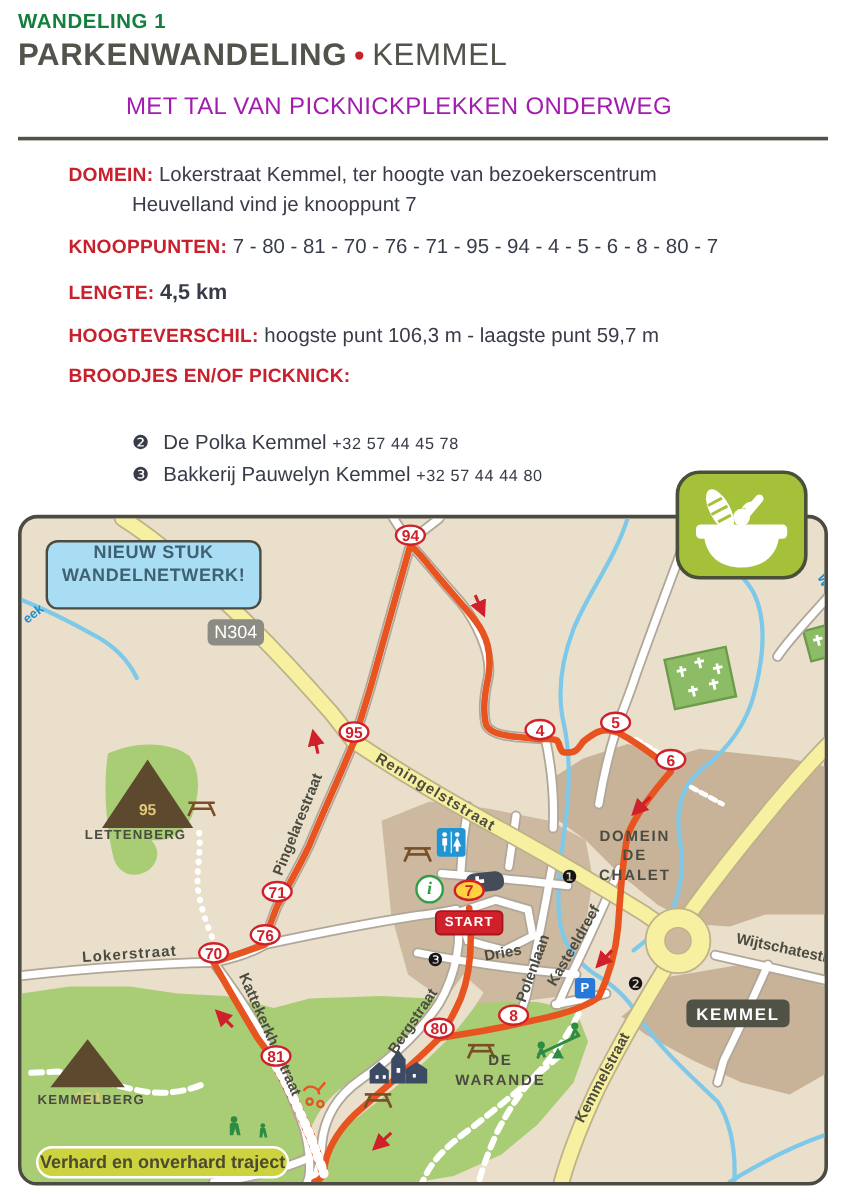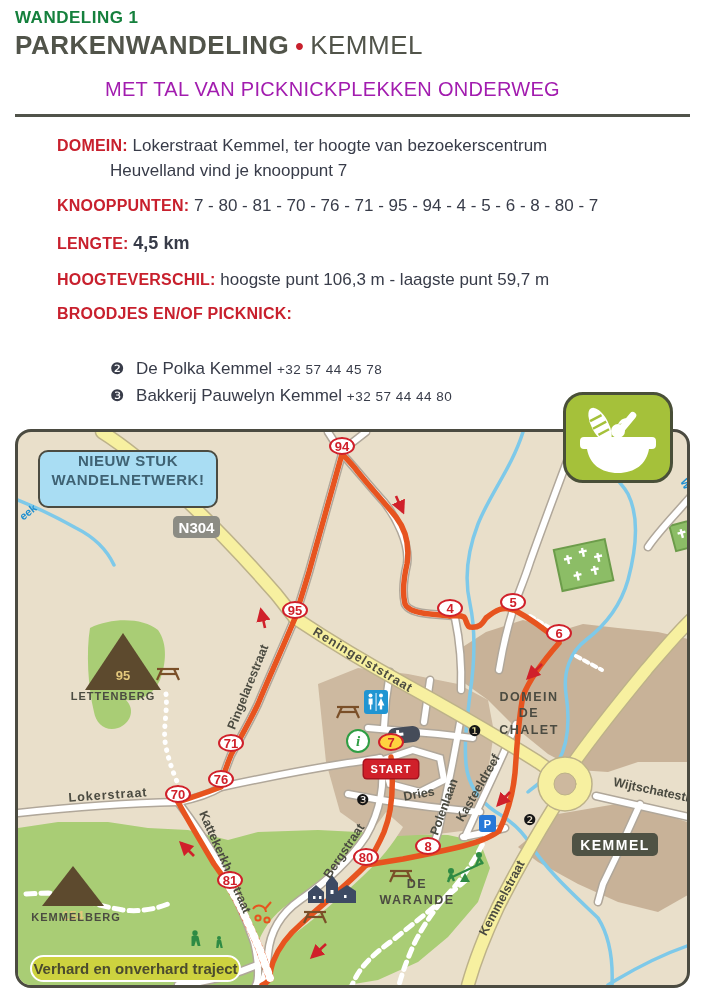--- a/index.html
+++ b/index.html
@@ -19,21 +19,21 @@
   .phone{font-size:13.5px;letter-spacing:.5px;}
   .bullet{font-size:16px;margin-right:7px;}
   
   .map{left:15px;top:429px;width:675px;height:559px;border:3px solid #4b4b41;border-radius:16px;
        background:#e9dfca;box-sizing:border-box;overflow:hidden;}
   .map svg{position:absolute;left:0;top:0;}
   .callout{left:20px;top:18px;width:176px;height:54px;background:#a9ddf3;border:2.5px solid #4b4b41;
            border-radius:10px;display:flex;flex-direction:column;align-items:center;
            font-weight:bold;font-size:15px;color:#3f6273;letter-spacing:.5px;line-height:1.25;z-index:4;}
   .roadbadge{left:155px;top:84px;width:47px;height:22px;background:#8c8c84;border-radius:5px;color:#fff;
-           font-weight:bold;font-size:15px;display:flex;align-items:center;justify-content:center;z-index:4;}
+           font-weight:normal;font-size:15px;display:flex;align-items:center;justify-content:center;z-index:4;}
   .nodeC{width:26px;height:18px;border-radius:50%;background:#fff;border:2.5px solid #d0202a;
          box-sizing:border-box;color:#d0202a;font-weight:bold;font-size:13px;display:flex;
          align-items:center;justify-content:center;z-index:5;}
   .nodeC.start{background:#ffd23f;z-index:6;}
   .startflag{left:346px;top:328px;width:54px;height:18px;background:#d0202a;border-radius:3px;
          color:#fff;font-weight:bold;font-size:11px;letter-spacing:1px;display:flex;align-items:center;
          justify-content:center;z-index:7;box-shadow:0 0 0 1.5px #a5141f;}
   .street{font-size:12.5px;font-weight:bold;color:#4b4b41;white-space:nowrap;z-index:3;}
   .ctr{transform:translate(-50%,-50%);}
   .area{font-size:12.5px;font-weight:bold;color:#4b4b41;letter-spacing:1.5px;text-align:center;

